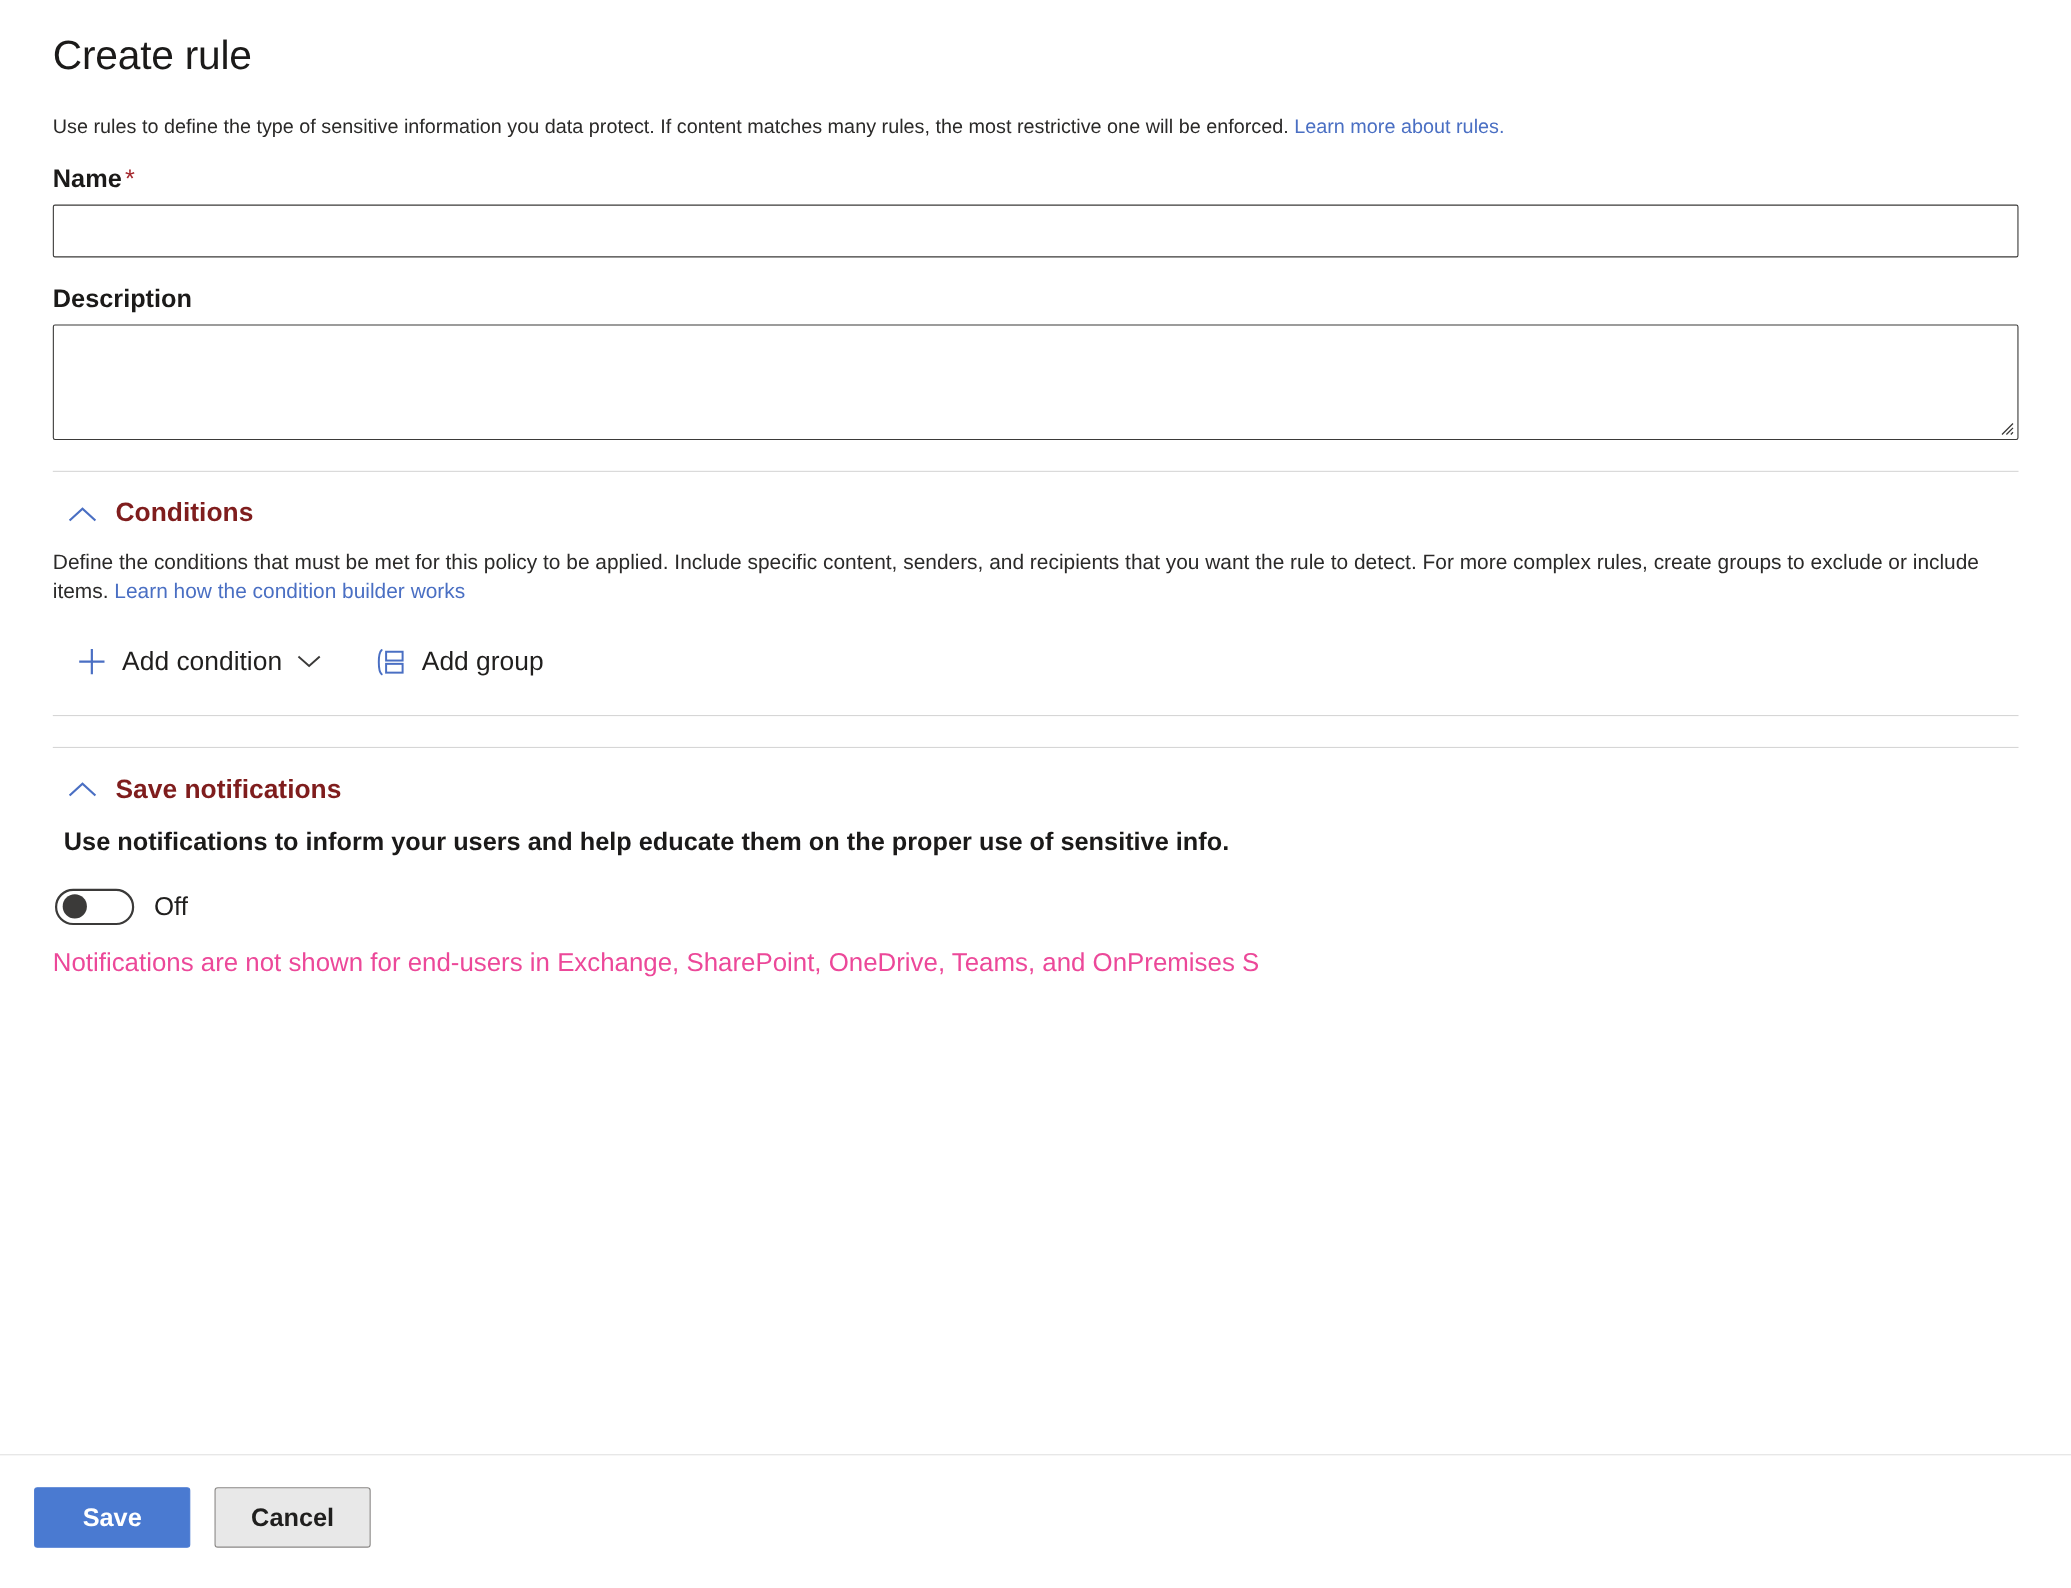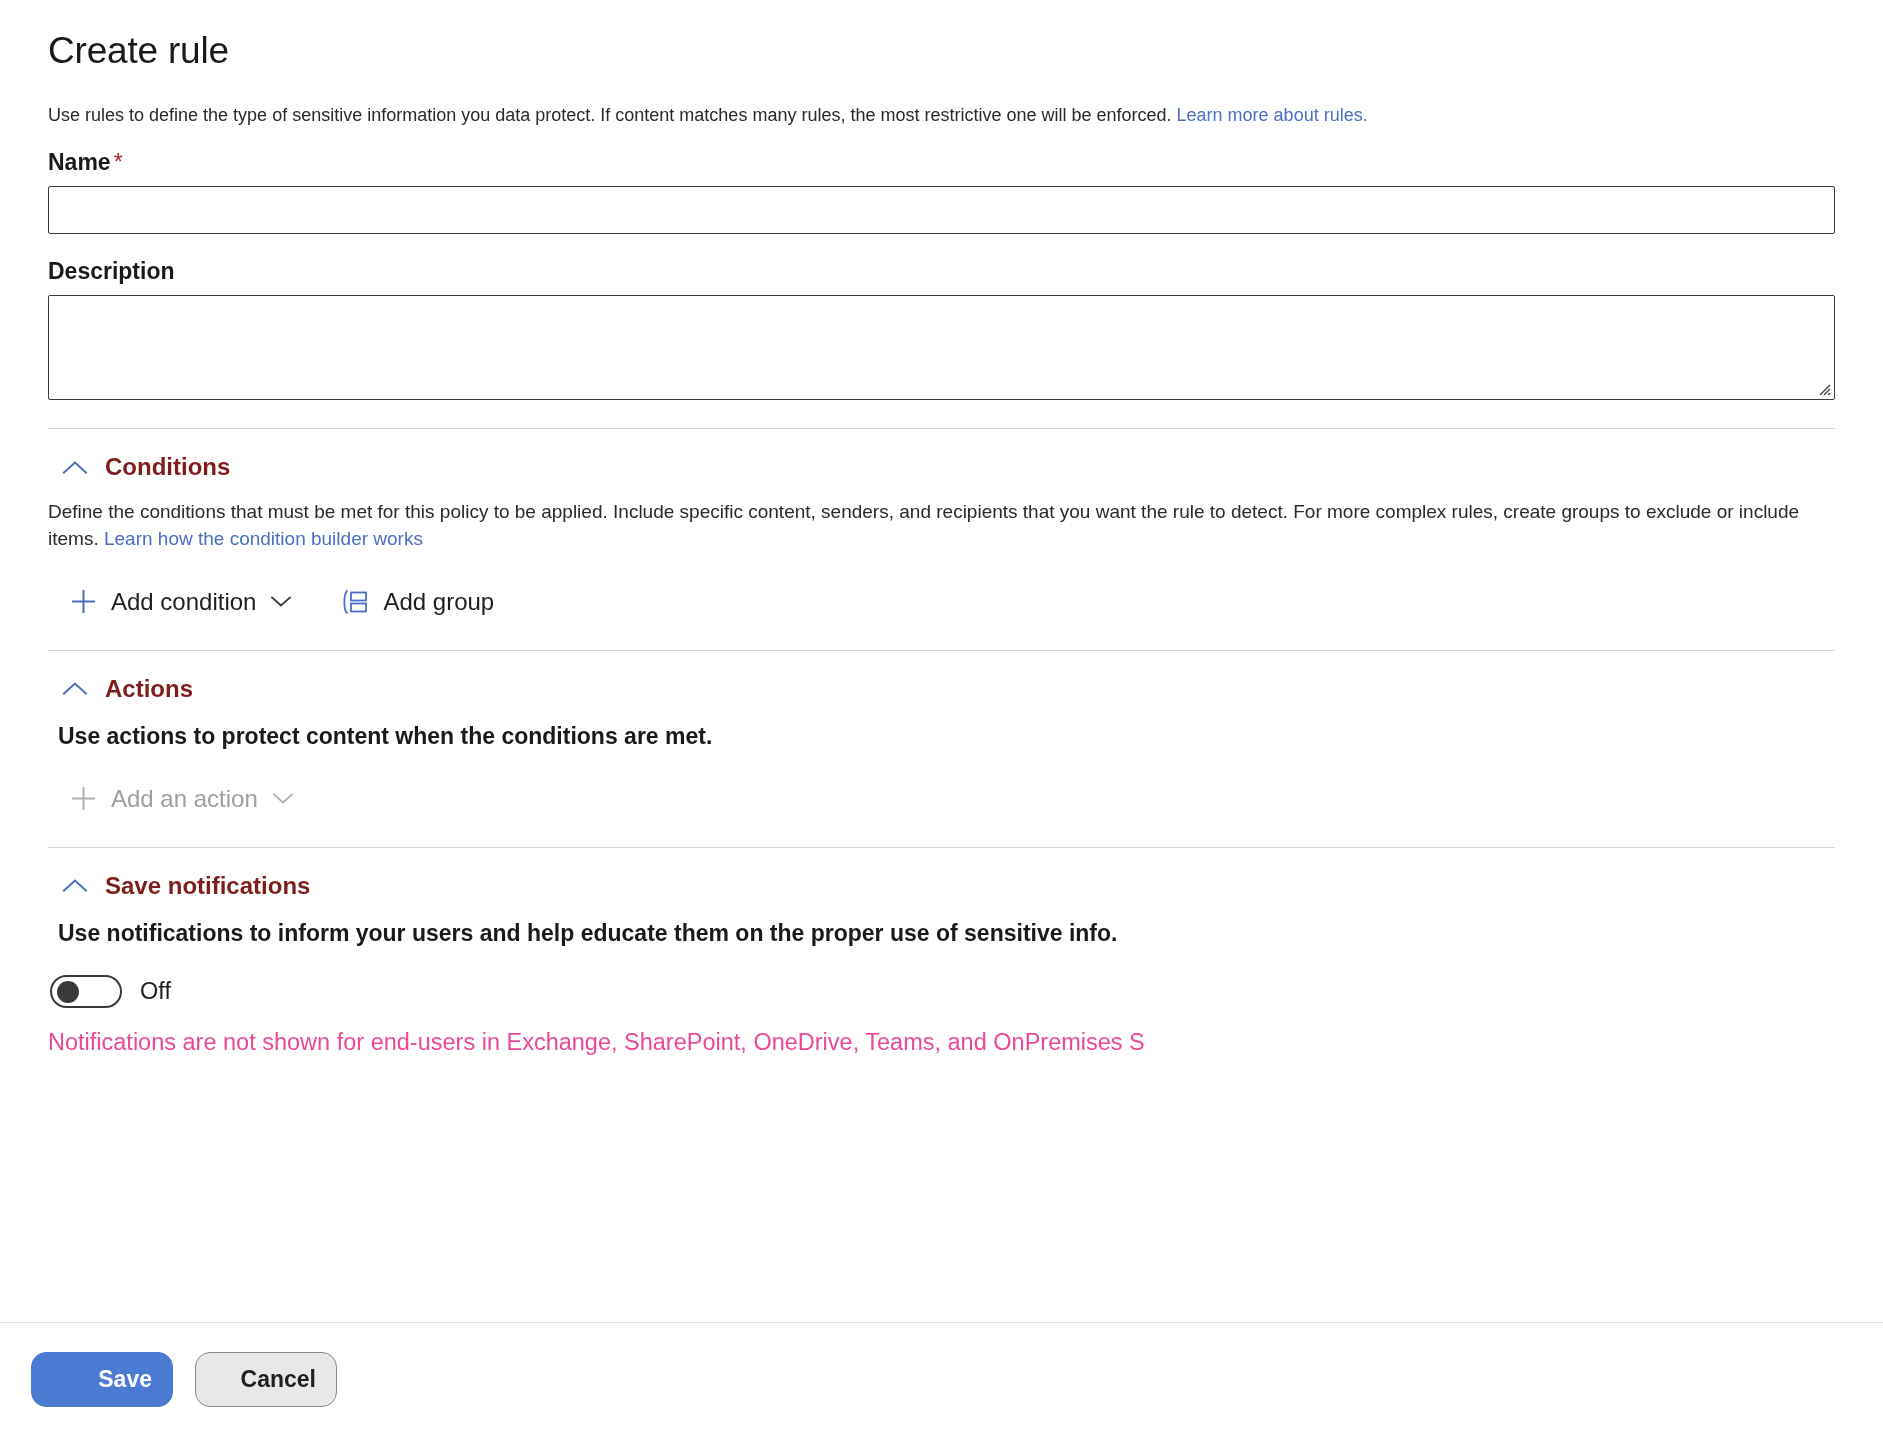--- a/index.html
+++ b/index.html
@@ -244,24 +244,23 @@
     align-items: center;
     gap: 22px;
     padding: 29px 0 0 31px;
   }
   .btn {
     font-family: "Liberation Sans", sans-serif;
     font-size: 23px;
     height: 55px;
     min-width: 142px;
     padding: 0 20px;
-    border-radius: 15px;
+    border-radius: 3px;
     cursor: pointer;
     line-height: 1;
-    text-align: right;
   }
   .btn-primary {
     background: #4a7ad1;
     border: 1px solid #4a7ad1;
     color: #ffffff;
     font-weight: bold;
   }
   .btn-secondary {
     background: #e8e8e8;
     border: 1.6px solid #8a8886;
@@ -321,42 +320,20 @@
               <rect x="11" y="3.5" width="15" height="8" stroke="#4a6fc3" stroke-width="1.8" fill="none"></rect>
               <rect x="11" y="14.5" width="15" height="8" stroke="#4a6fc3" stroke-width="1.8" fill="none"></rect>
             </svg>
             <span>Add group</span>
           </button>
         </div>
       </div>
 
       <hr class="divider">
 
-      <div class="section">
-        <div class="section-head">
-          <svg class="chev-up" viewBox="0 0 26 15">
-            <path d="M2 12.5 L13 2.5 L24 12.5" stroke="#4a6fc3" stroke-width="2" fill="none" stroke-linecap="square"></path>
-          </svg>
-          <span class="section-title">Actions</span>
-        </div>
-
-        <p class="section-desc bold">Use actions to protect content when the conditions are met.</p>
-
-        <div class="cmd-row">
-          <button class="cmd-btn disabled" type="button" disabled="">
-            <svg class="plus-icon" viewBox="0 0 27 27">
-              <path d="M13.5 2 L13.5 25 M2 13.5 L25 13.5" stroke="#b3b0ad" stroke-width="2" fill="none"></path>
-            </svg>
-            <span>Add an action</span>
-            <svg class="chev-down" viewBox="0 0 22 13">
-              <path d="M2 2.5 L11 10.5 L20 2.5" stroke="#b3b0ad" stroke-width="1.8" fill="none" stroke-linecap="square"></path>
-            </svg>
-          </button>
-        </div>
-      </div>
 
       <hr class="divider">
 
       <div class="section">
         <div class="section-head">
           <svg class="chev-up" viewBox="0 0 26 15">
             <path d="M2 12.5 L13 2.5 L24 12.5" stroke="#4a6fc3" stroke-width="2" fill="none" stroke-linecap="square"></path>
           </svg>
           <span class="section-title">Save notifications</span>
         </div>

